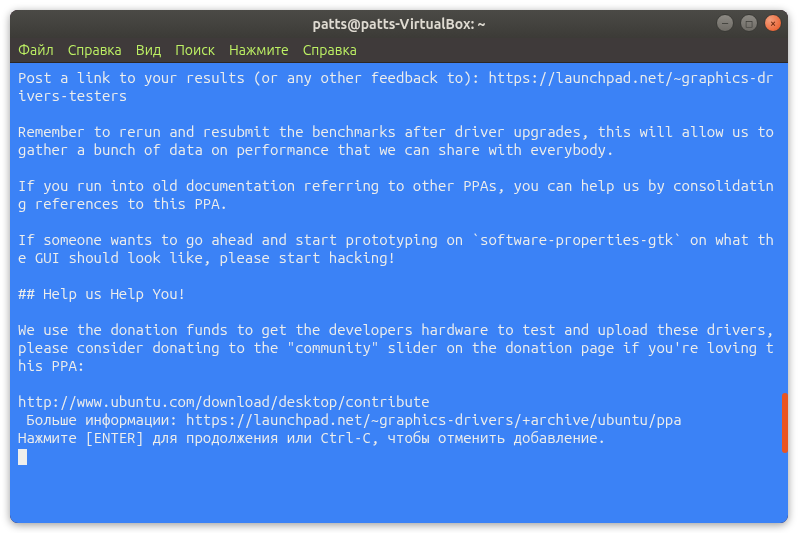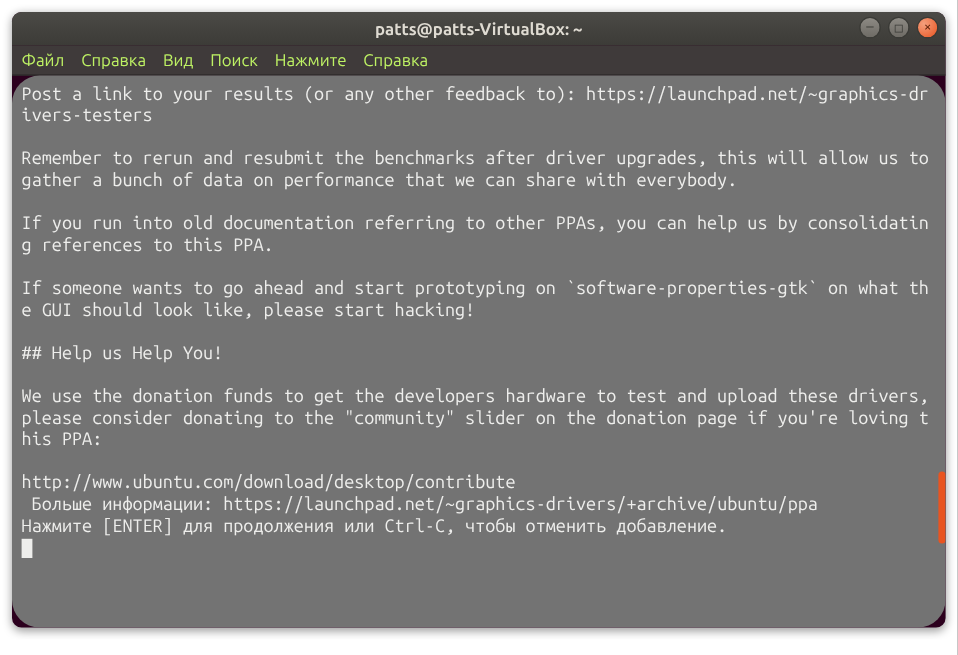--- a/index.html
+++ b/index.html
@@ -63,25 +63,24 @@
     padding: 4px 8px;
     display: flex;
     gap: 14px;
     font-family: Ubuntu, "DejaVu Sans", sans-serif;
     font-size: 14px;
     color: #bef264;
     border-bottom: 1px solid #2a2626;
   }
   .menu-item { cursor: pointer; }
   .terminal-body {
-    background: #737373;
+    background: #3b82f6;
     padding: 6px 8px 8px 8px;
     position: relative;
     min-height: 460px;
-    border-radius: 23px;
   }
   .term-text {
     font-family: "Ubuntu Mono", "DejaVu Sans Mono", monospace;
     font-size: 15px;
     line-height: 18px;
     color: #eeeeec;
     white-space: pre-wrap;
     word-break: break-all;
   }
   .cursor {

